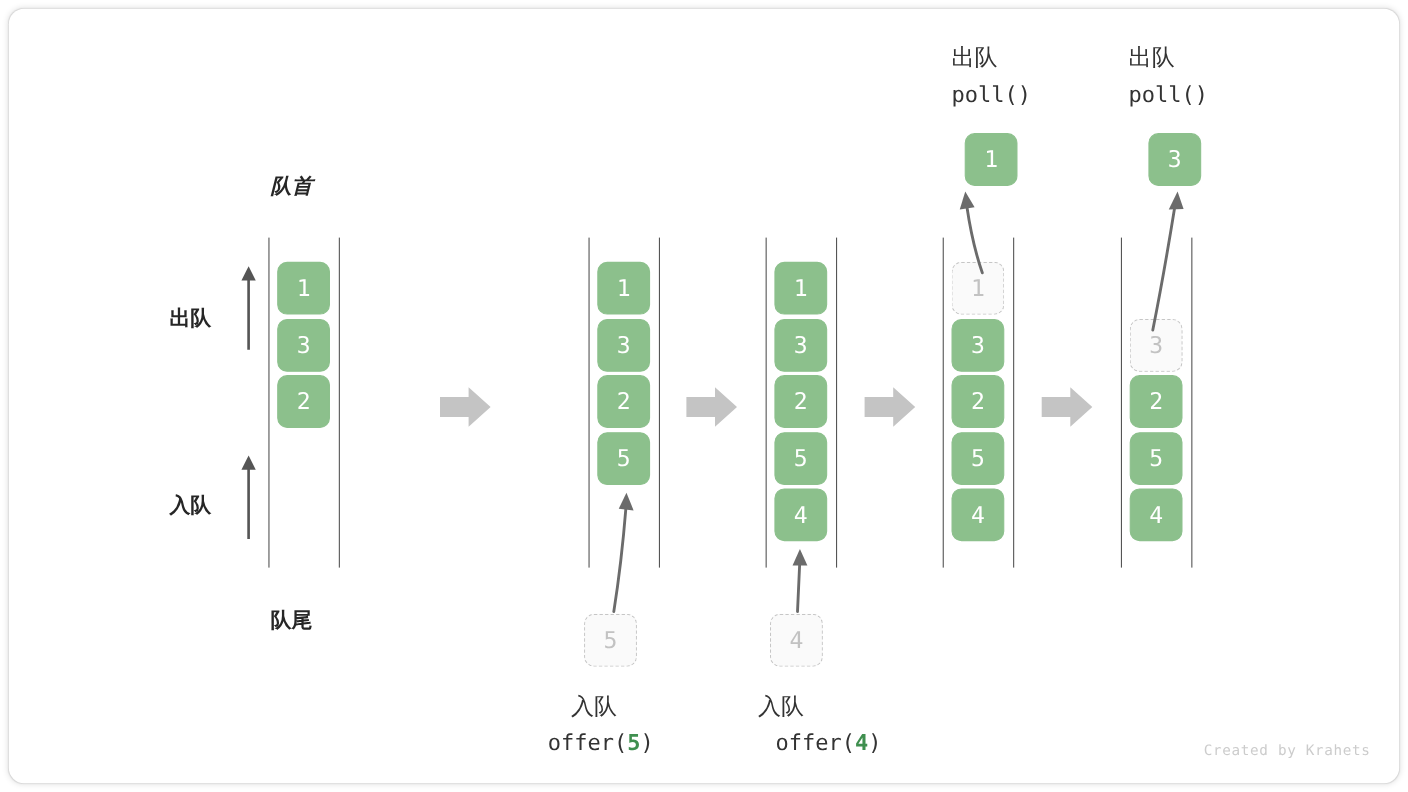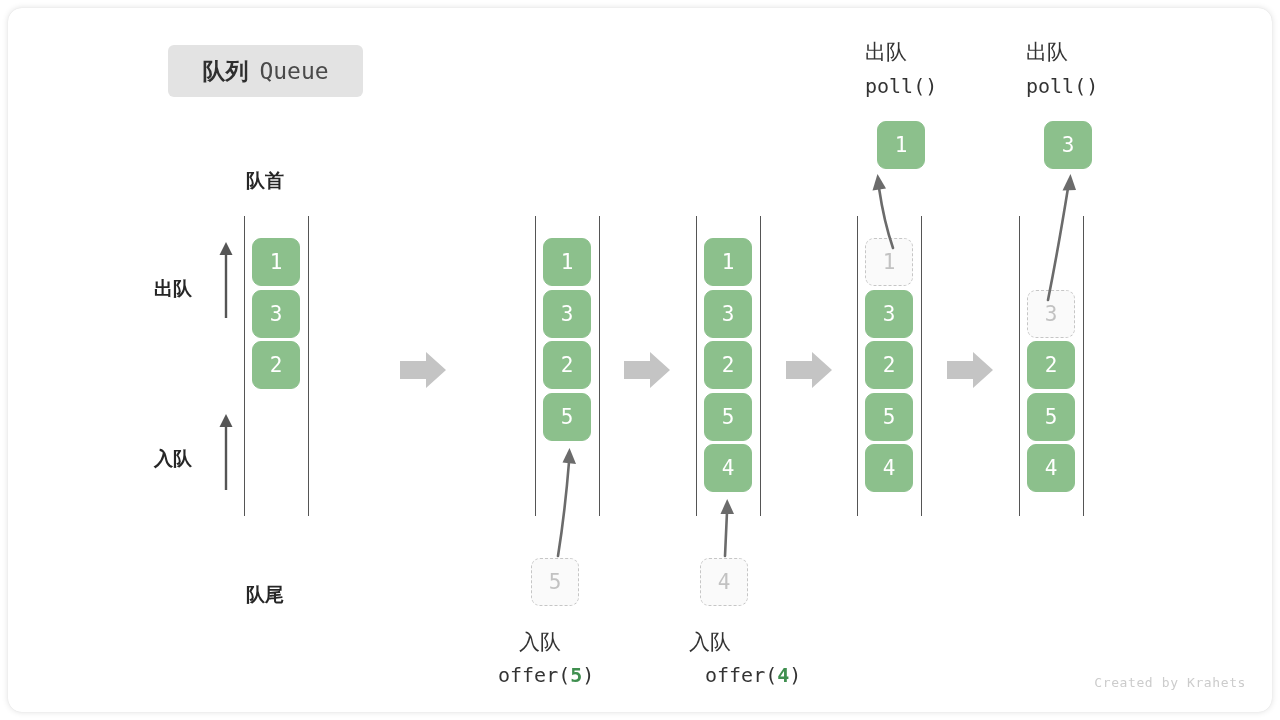--- a/index.html
+++ b/index.html
@@ -120,27 +120,23 @@
     letter-spacing: 0.6px;
     font-family: "DejaVu Sans Mono", "Liberation Mono", monospace;
     white-space: nowrap;
   }
 </style>
 </head>
 <body>
 
 <div id="canvas">
 
-  <div id="title-chip">
-    <span class="t-cn">队列</span>
-    <span class="t-en">Queue</span>
-  </div>
-
-  <div class="abs lbl-bold" style="left:238px; top:160px;">队首</div>
-  <div class="abs lbl-bold" style="left:238px; top:574px;">队尾</div>
+
+  <div class="abs lbl-bold" style="left:238px; top:148px;font-style:italic;">队首</div>
+  <div class="abs lbl-bold" style="left:238px; top:543px;">队尾</div>
 
   <div class="abs lbl-bold" style="left:146px; top:268px;">出队</div>
   <div class="abs lbl-bold" style="left:146px; top:438px;">入队</div>
 
   <svg class="abs" style="left:206px; top:232px;" width="24" height="80" viewBox="0 0 24 80">
     <line x1="12" y1="78" x2="12" y2="12" stroke="#555555" stroke-width="2.4"></line>
     <path d="M12 2 L18.5 15 L5.5 15 Z" fill="#555555"></path>
   </svg>
 
   <svg class="abs" style="left:206px; top:404px;" width="24" height="80" viewBox="0 0 24 80">

